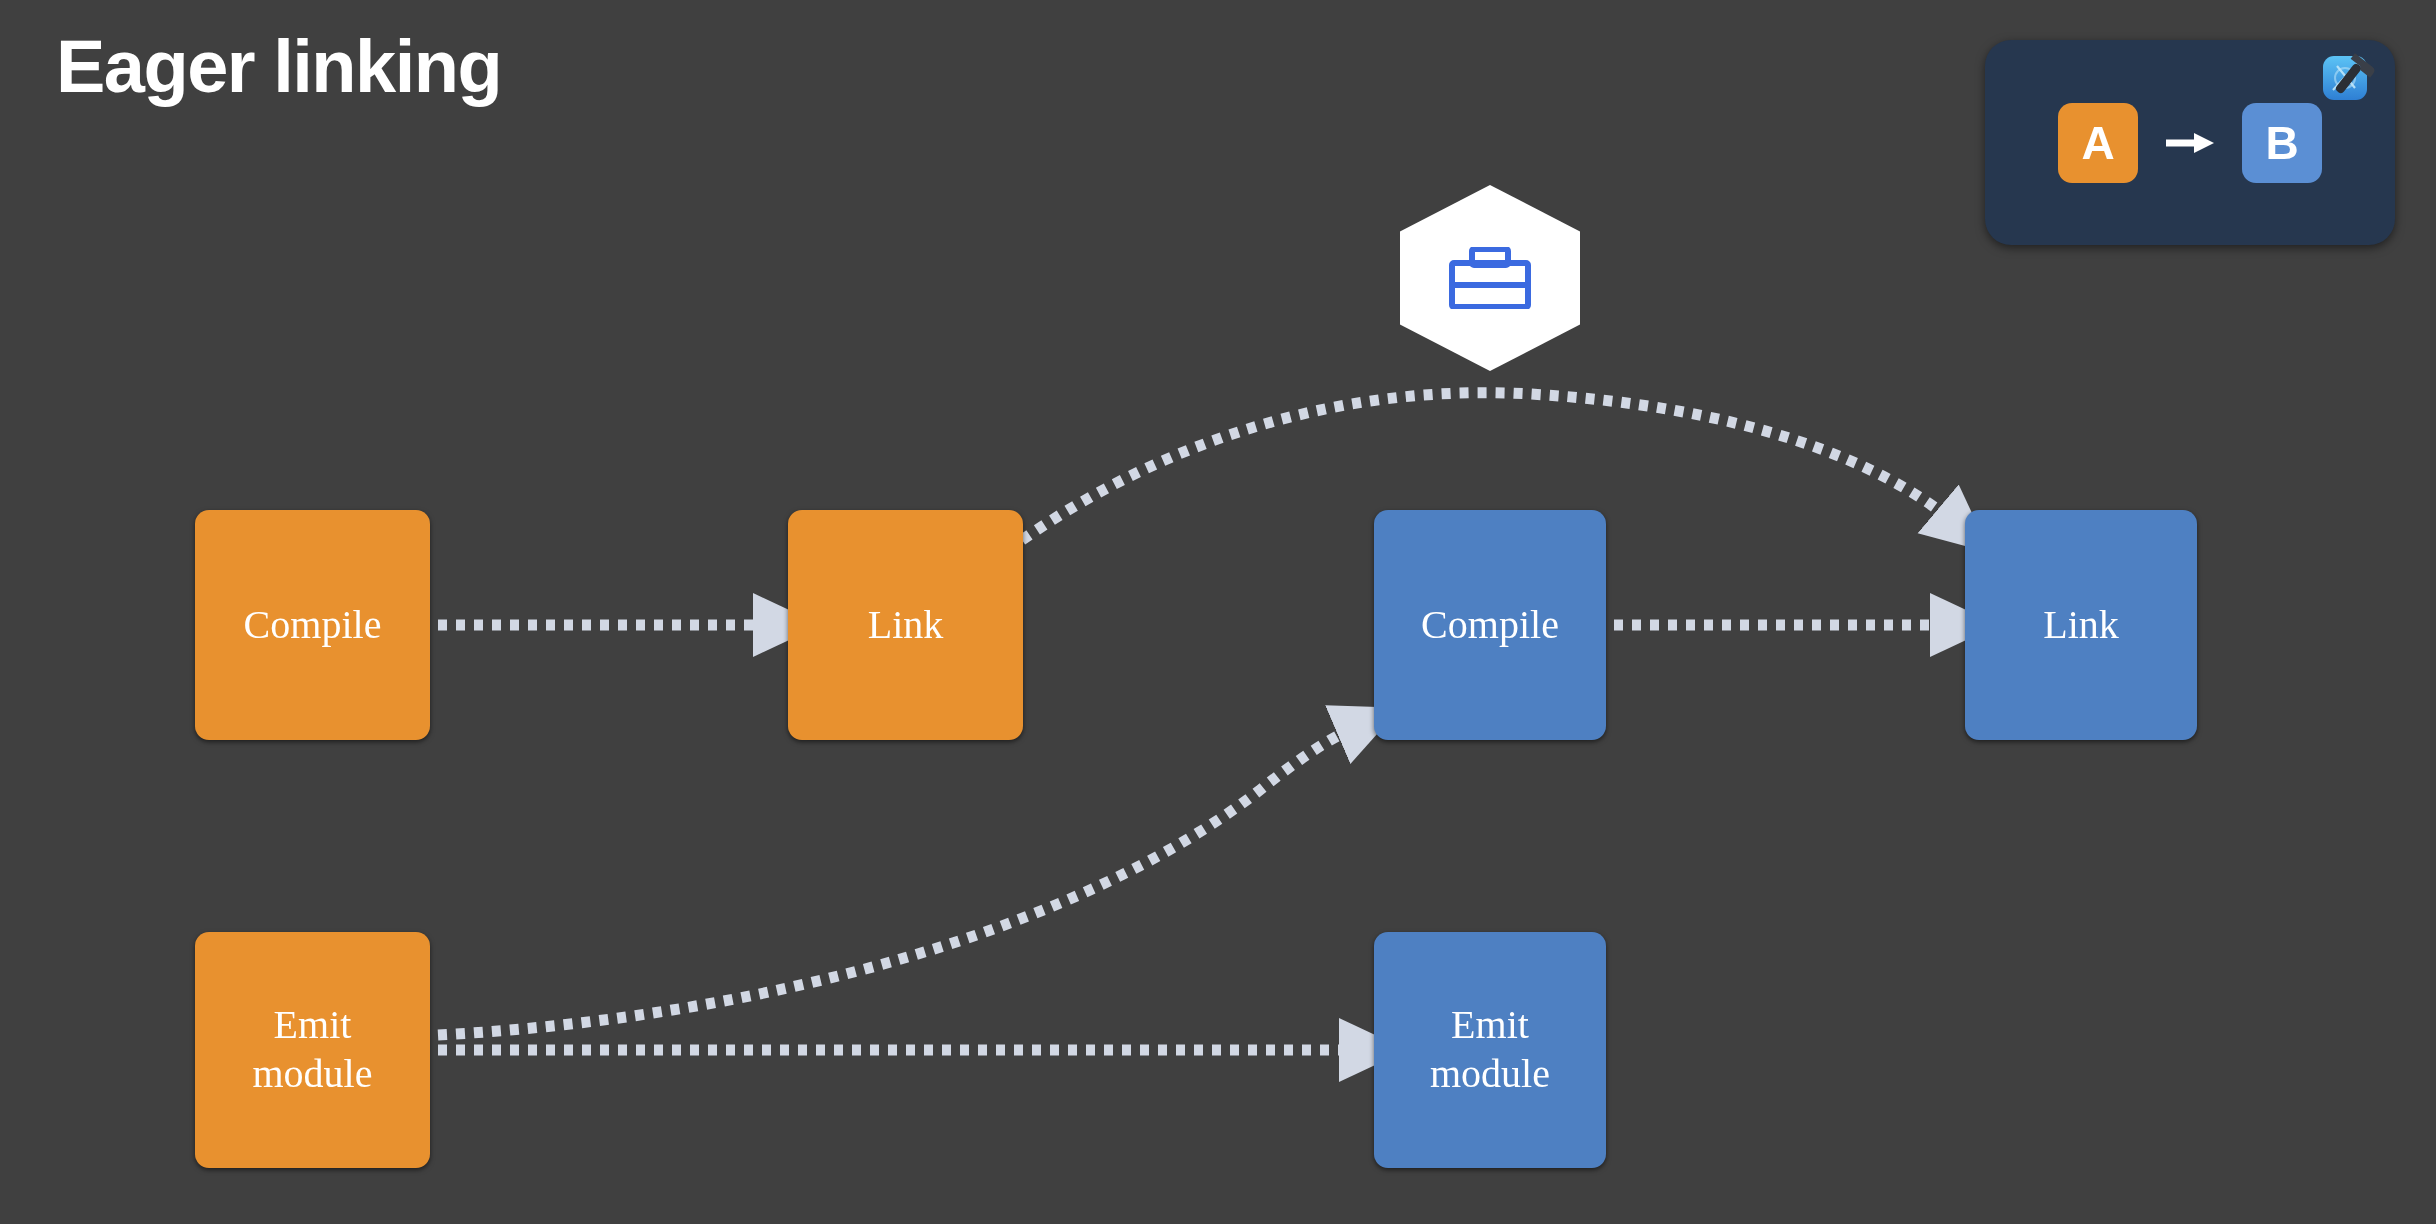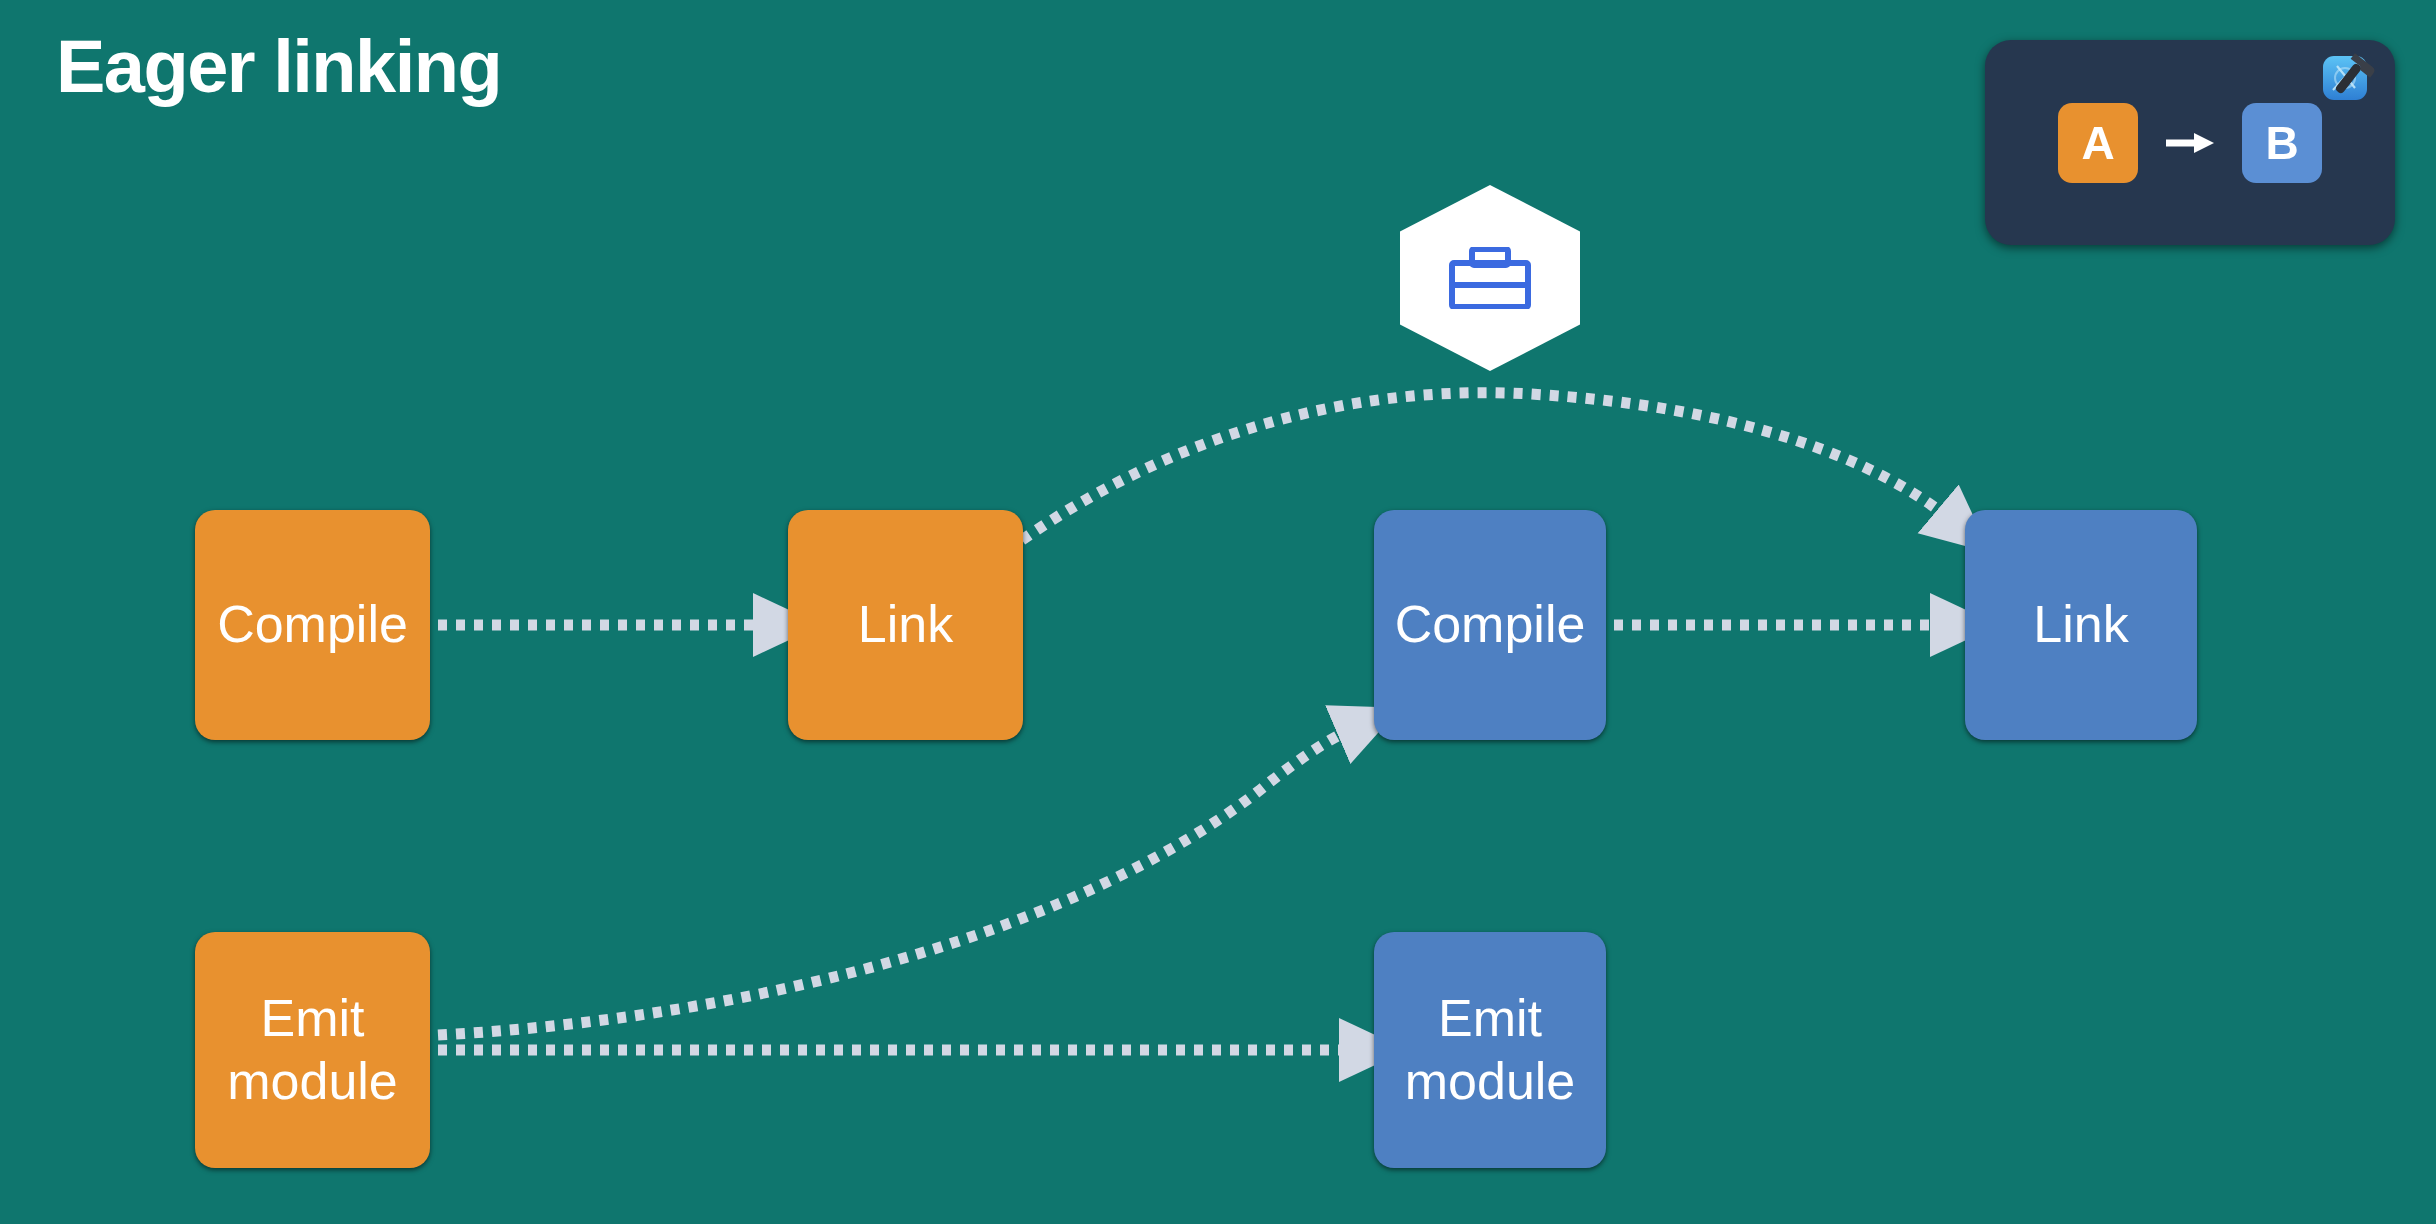--- a/index.html
+++ b/index.html
@@ -6,21 +6,21 @@
   * { margin:0; padding:0; box-sizing:border-box; }
   html, body {
     width:2436px; height:1224px;
     background:#000000;
     overflow:hidden;
     font-family:"Liberation Sans", sans-serif;
   }
   #slide {
     position:relative;
     width:2436px; height:1224px;
-    background:#0f766e;
+    background:#404040;
   }
 
   
   #slide-title {
     position:absolute;
     left:56px; top:30px;
     font-size:74px;
     font-weight:bold;
     letter-spacing:-1.5px;
     color:#ffffff;
@@ -31,30 +31,31 @@
   
   #diagram-svg {
     position:absolute;
     left:0; top:0;
     width:2436px; height:1224px;
   }
 
   
   .node-box {
     position:absolute;
-    border-radius:20px;
+    border-radius:14px;
     display:flex;
     align-items:center;
     justify-content:center;
     text-align:center;
     color:#ffffff;
-    font-size:52px;
+    font-size:40px;
     font-weight:400;
     line-height:1.22;
     box-shadow:0 2px 5px rgba(0,0,0,.55);
+    font-family:Liberation Serif, serif;
   }
   .node-box.orange { background:#E8912F; }
   .node-box.blue   { background:#4E80C2; }
   .node-label { pointer-events:none; white-space:pre-line; }
 
   
   #toolbox-hex {
     position:absolute;
     left:1400px; top:185px;
     width:180px; height:186px;

